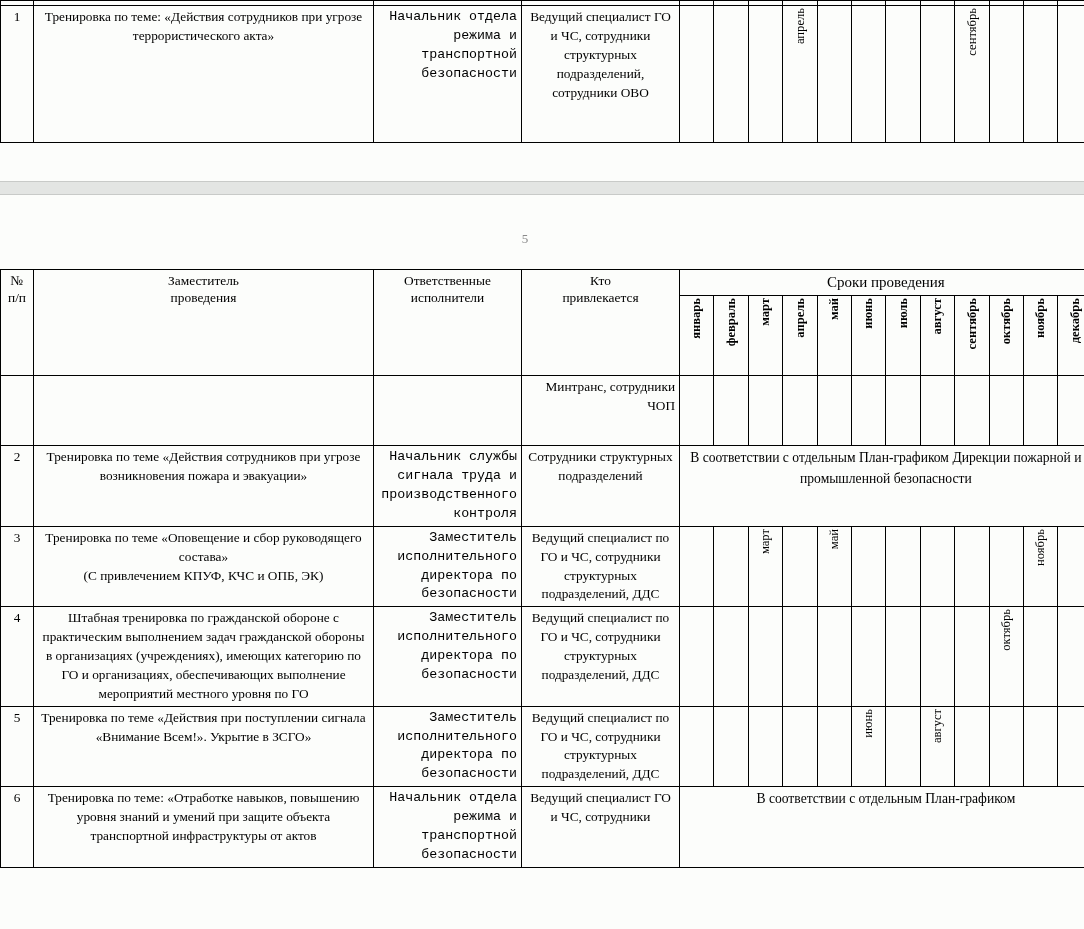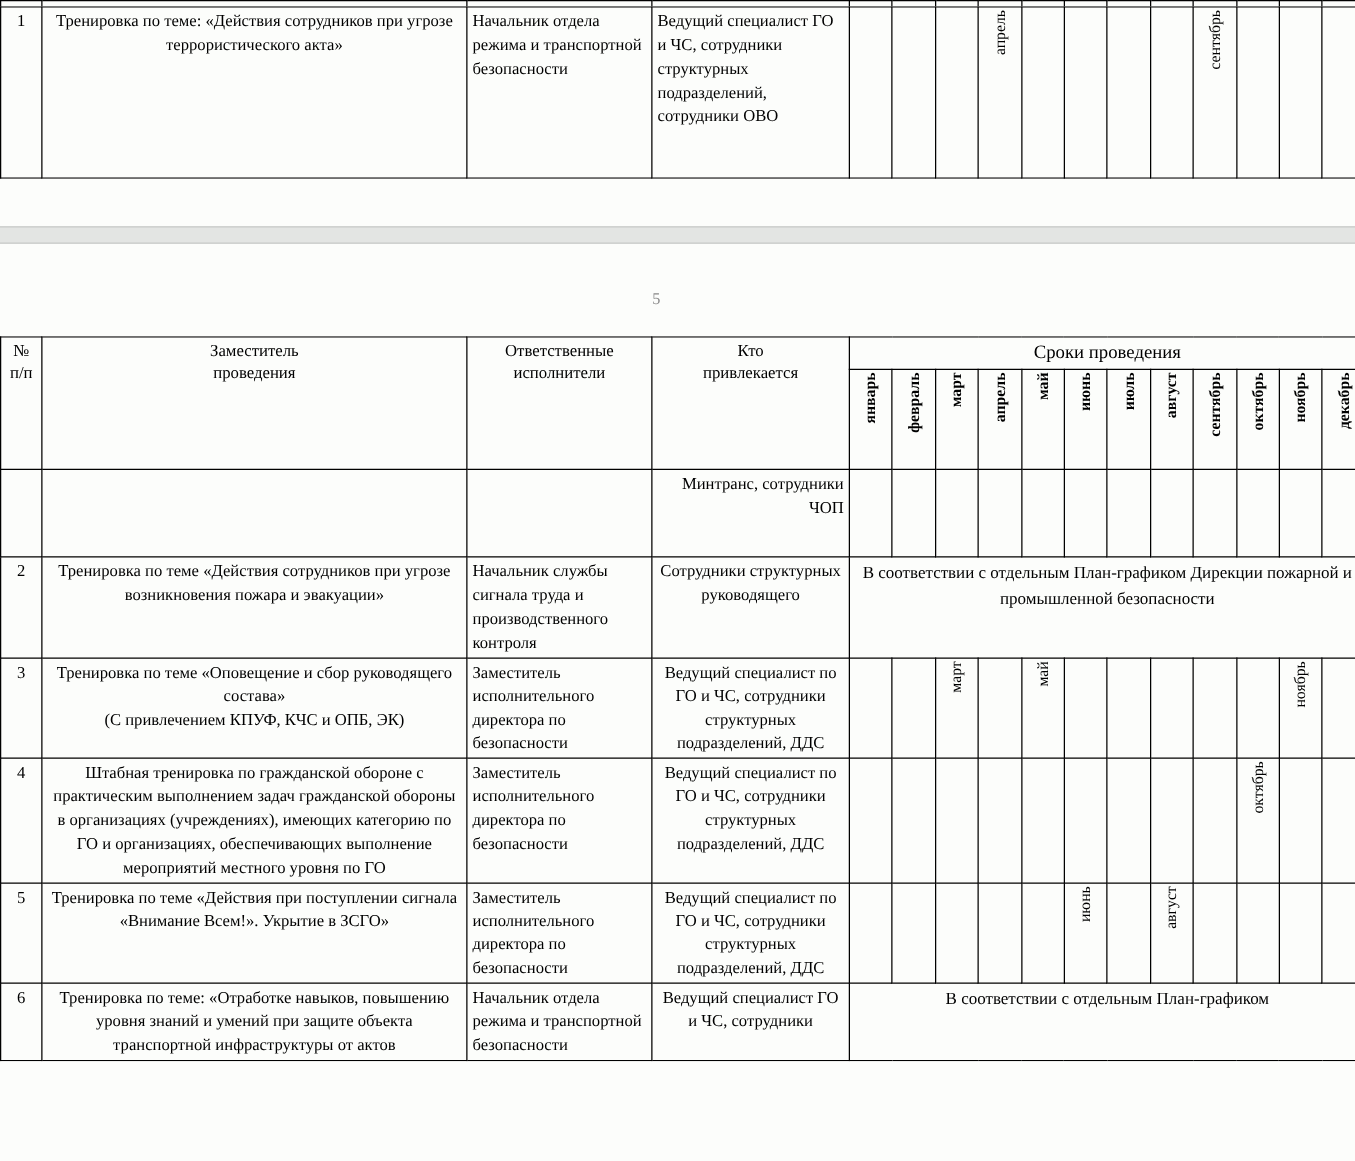--- a/index.html
+++ b/index.html
@@ -73,21 +73,21 @@
   col.c-name     { width: 340px; }
   col.c-resp     { width: 148px; }
   col.c-who      { width: 158px; }
   col.c-month    { width: 34.4px; }
 
   td.num {
     text-align: center;
     vertical-align: top;
   }
   td.name  { text-align: center; }
-  td.resp  { text-align: left; }
+  td.resp  { text-align: right; font-family: Liberation Mono, monospace; }
   td.who   { text-align: center; }
 
   
   td.month {
     padding: 0;
     text-align: center;
     vertical-align: middle;
   }
   .vtext {
     writing-mode: vertical-rl;
@@ -185,21 +185,21 @@
         <col class="c-month">
           <col class="c-month">
           <col class="c-month">
           <col class="c-month">
       </colgroup>
       <tbody>
         <tr class="r1">
           <td class="num">1</td>
           <td class="name">Тренировка по теме: «Действия сотрудников при угрозе террористического акта»</td>
           <td class="resp">Начальник отдела режима и транспортной безопасности</td>
-          <td class="who" style="text-align:left">Ведущий специалист ГО и ЧС, сотрудники структурных подразделений, сотрудники ОВО</td>
+          <td class="who" style="text-align:center">Ведущий специалист ГО и ЧС, сотрудники структурных подразделений, сотрудники ОВО</td>
           <td class="month"><span class="vtext"></span></td>
           <td class="month"><span class="vtext"></span></td>
           <td class="month"><span class="vtext"></span></td>
           <td class="month"><span class="vtext">апрель</span></td>
           <td class="month"><span class="vtext"></span></td>
           <td class="month"><span class="vtext"></span></td>
           <td class="month"><span class="vtext"></span></td>
           <td class="month"><span class="vtext"></span></td>
           <td class="month"><span class="vtext">сентябрь</span></td>
           <td class="month"><span class="vtext"></span></td>
@@ -330,21 +330,21 @@
           <td class="month"><span class="vtext"></span></td>
           <td class="month"><span class="vtext"></span></td>
           <td class="month"><span class="vtext"></span></td>
           <td class="month"><span class="vtext"></span></td>
         </tr>
 
         <tr>
           <td class="num">2</td>
           <td class="name">Тренировка по теме «Действия сотрудников при угрозе возникновения пожара  и эвакуации»</td>
           <td class="resp">Начальник службы сигнала труда и производственного контроля</td>
-          <td class="who">Сотрудники структурных руководящего</td>
+          <td class="who">Сотрудники структурных подразделений</td>
           <td class="merged-note" colspan="12">В соответствии с отдельным План-графиком Дирекции пожарной и промышленной безопасности</td>
         </tr>
 
         <tr>
           <td class="num">3</td>
           <td class="name" style="white-space:pre-line">Тренировка по теме «Оповещение и сбор руководящего состава»
 (С привлечением КПУФ, КЧС и ОПБ, ЭК)</td>
           <td class="resp">Заместитель исполнительного директора по безопасности</td>
           <td class="who">Ведущий специалист по ГО и ЧС, сотрудники структурных подразделений, ДДС</td>
           <td class="month"><span class="vtext"></span></td>

